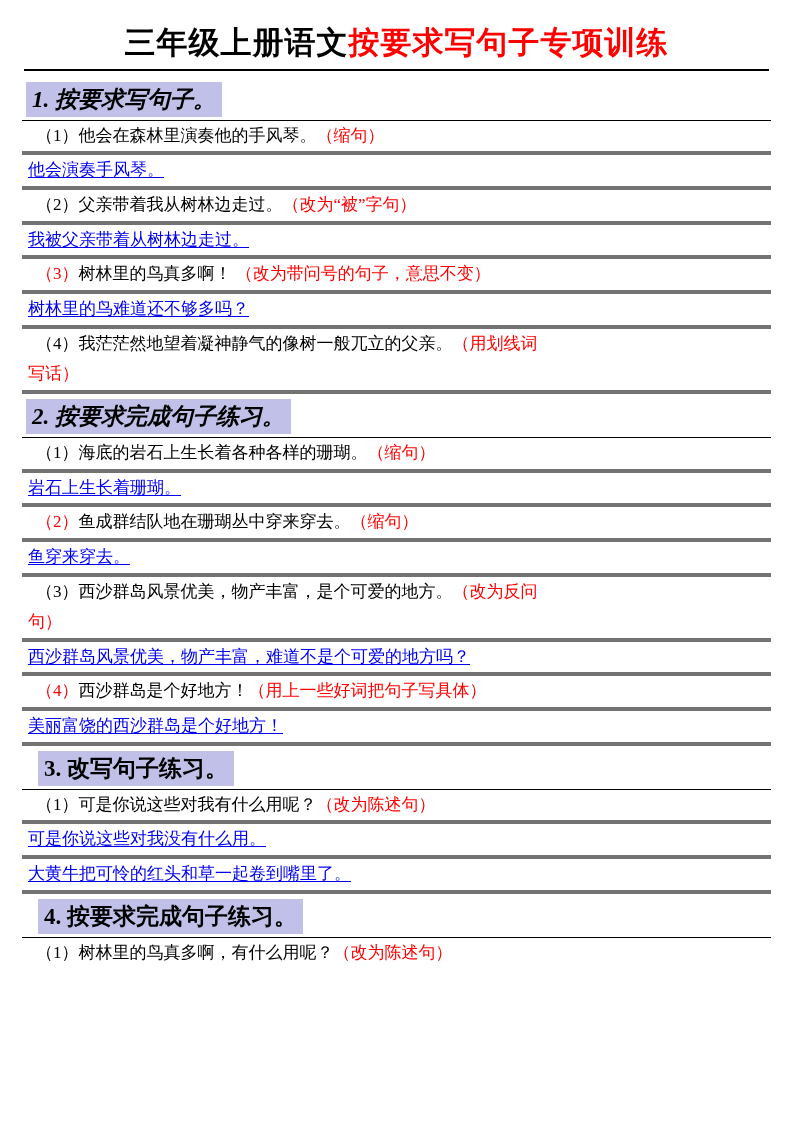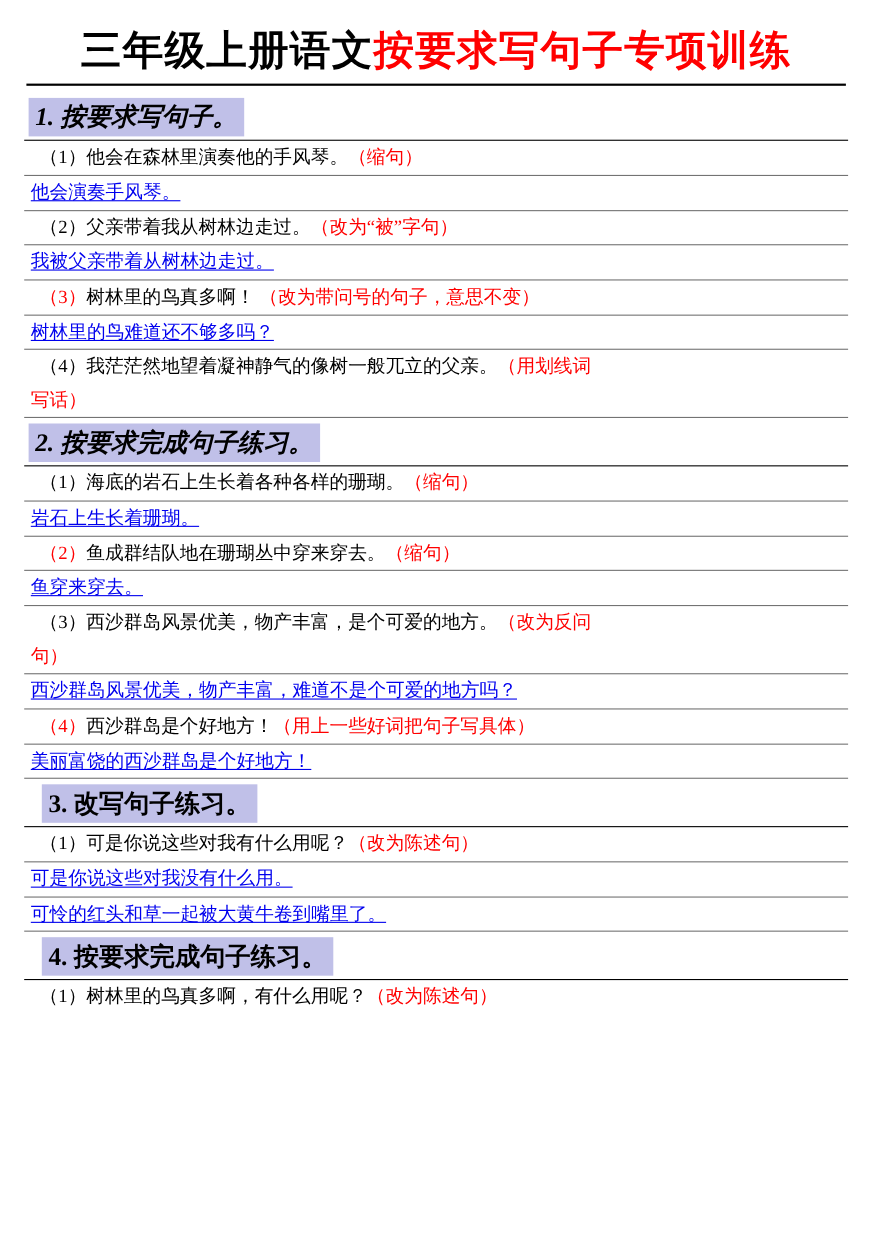--- a/index.html
+++ b/index.html
@@ -17,21 +17,21 @@
   .page {
     position: relative;
     width: 793px;
     height: 1122px;
     box-sizing: border-box;
     padding: 14px 22px 0 22px;
   }
   
   .title {
     text-align: center;
-    font-size: 37px;
+    font-size: 31px;
     font-weight: bold;
     letter-spacing: 1px;
     line-height: 1.25;
     padding-top: 10px;
     padding-bottom: 6px;
     white-space: nowrap;
   }
   .title .t-black { color: #000000; }
   .title .t-red { color: #ff0000; }
   .title-rule {
@@ -50,21 +50,21 @@
     line-height: 1.35;
     white-space: nowrap;
   }
   .section-head.non-italic { font-style: normal; margin-left: 16px; }
   .head-row {
     border-bottom: 1px solid #000000;
     padding-bottom: 3px;
   }
   
   .row {
-    border-bottom: 1px solid #737373;
+    border-bottom: 4px solid #737373;
     padding: 3px 0 3px 0;
     line-height: 1.45;
     font-size: 17px;
   }
   .row.noline { border-bottom: none; }
   .q {
     padding-left: 14px;
     text-indent: 0;
   }
   .q .num { color: #000000; }
@@ -182,21 +182,21 @@
   <div class="row">
     <div class="q">
       <span class="num">（1）</span><span class="stem">可是你说这些对我有什么用呢？</span><span class="hint">（改为陈述句）</span>
     </div>
   </div>
   <div class="row">
     <span class="a">可是你说这些对我没有什么用。</span>
   </div>
 
   <div class="row">
-    <span class="a">可怜的红头和草一起被大黄牛卷到嘴里了。</span>
+    <span class="a">大黄牛把可怜的红头和草一起卷到嘴里了。</span>
   </div>
 
   <div class="head-row">
     <span class="section-head non-italic">4.  按要求完成句子练习。</span>
   </div>
 
   <div class="row noline">
     <div class="q">
       <span class="num">（1）</span><span class="stem">树林里的鸟真多啊，有什么用呢？</span><span class="hint">（改为陈述句）</span>
     </div>

